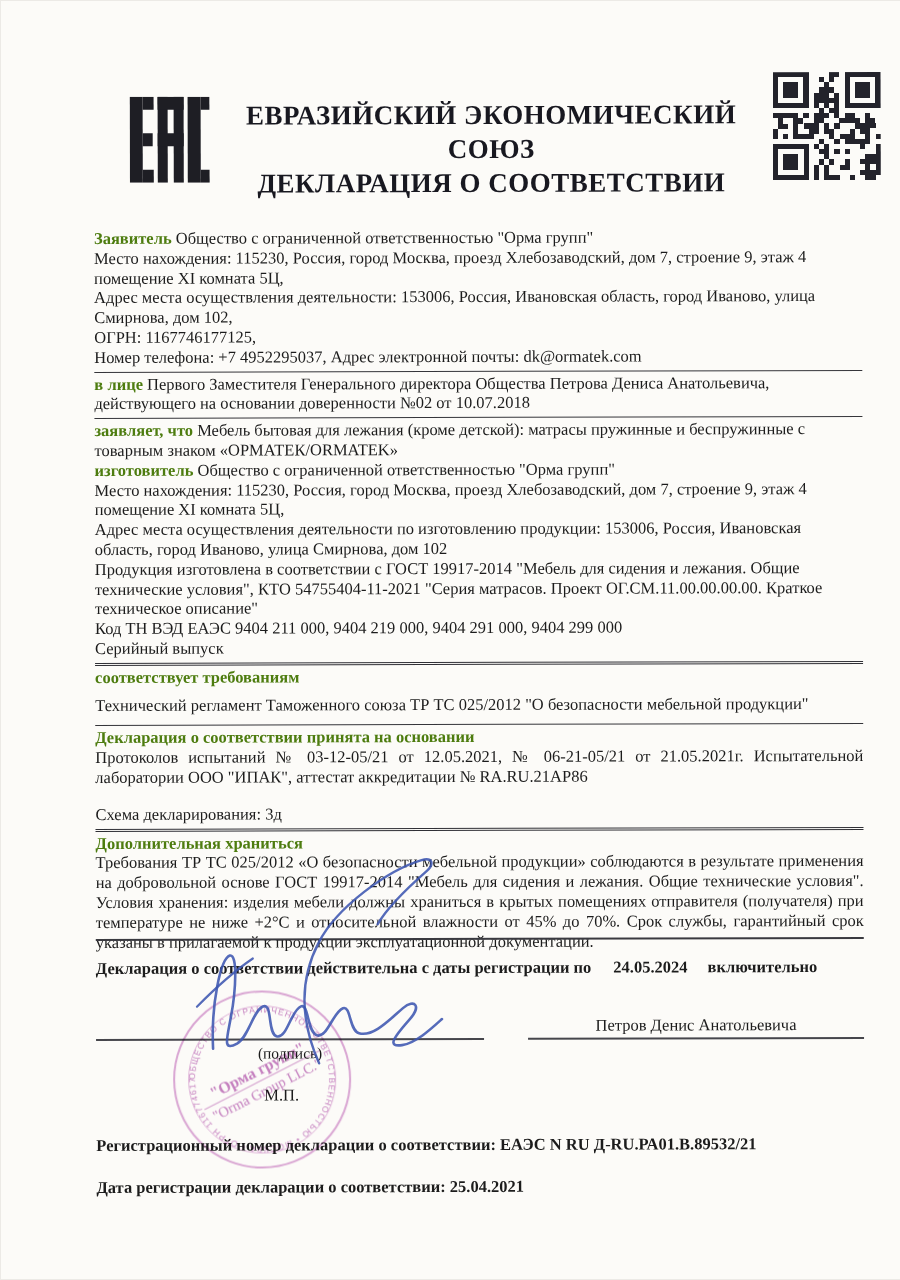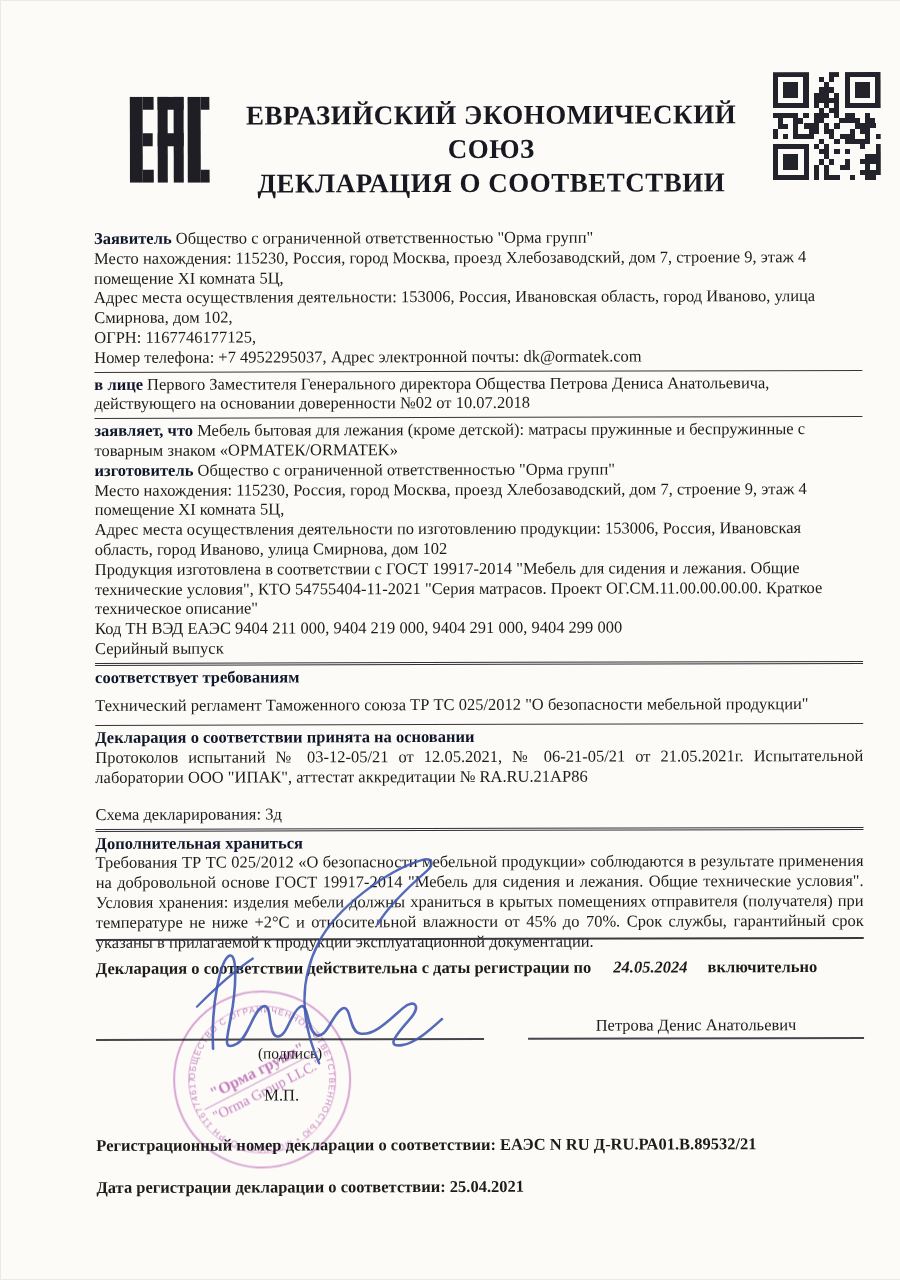--- a/index.html
+++ b/index.html
@@ -25,29 +25,29 @@
   .doc{
     position:absolute;left:95px;top:226px;width:768px;
     font-size:16.5px;line-height:19.8px;
   }
   .doc p{margin:0;}
   .sec{padding:2px 0 4px 0;}
   .rule-thin{border-top:1.6px solid #35353a;}
   .rule-thick{border-top:3px double #303036;}
   .just{text-align:justify;}
   .gap{height:17px;}
-  b{color:#0f172a;}
+  b{color:#4d7c0f;}
 
   
   .bottom{
     position:absolute;left:95px;top:938px;width:768px;
     border-top:2px solid #3a3a40;font-size:16.5px;line-height:20px;
   }
   .validity{margin-top:18px;font-weight:bold;}
-  .validity .date{margin-left:22px;font-style:italic;}
+  .validity .date{margin-left:22px;}
   .validity .suffix{margin-left:20px;}
   .sig-row{display:flex;margin-top:20px;}
   .sig-left{width:388px;}
   .sig-line{height:40px;border-bottom:2px solid #46464c;}
   .caption{text-align:center;font-size:15.5px;padding-top:3px;}
   .sig-right{margin-left:auto;width:336px;}
   .sig-name{padding:18px 4px 2px 4px;text-align:center;border-bottom:2px solid #46464c;}
   .mp{margin:22px 0 0 168px;font-size:16.5px;}
   .reg-number{margin-top:30px;font-weight:bold;}
   .reg-date{margin-top:22px;font-weight:bold;}
@@ -380,21 +380,21 @@
       <p class="validity">
         <span>Декларация о соответствии действительна с даты регистрации по</span><span class="date">24.05.2024</span><span class="suffix">включительно</span>
       </p>
 
       <div class="sig-row">
         <div class="sig-left">
           <div class="sig-line"></div>
           <div class="caption">(подпись)</div>
         </div>
         <div class="sig-right">
-          <div class="sig-name">Петрова Денис Анатольевич</div>
+          <div class="sig-name">Петров Денис Анатольевича</div>
         </div>
       </div>
 
       <div class="mp">М.П.</div>
 
       <p class="reg-number">
         <span>Регистрационный номер декларации о соответствии:</span><span> ЕАЭС N RU Д-RU.РА01.В.89532/21</span>
       </p>
       <p class="reg-date">
         <span>Дата регистрации декларации о соответствии:</span><span> 25.04.2021</span>

